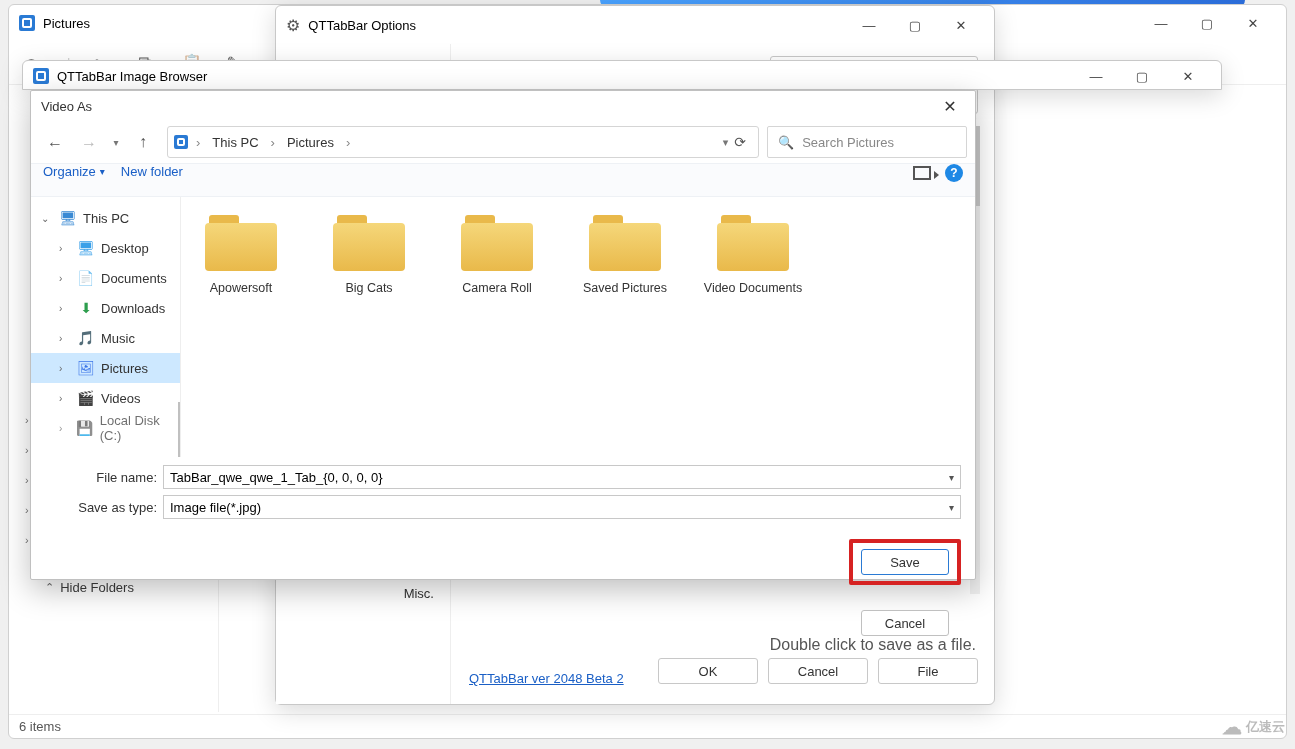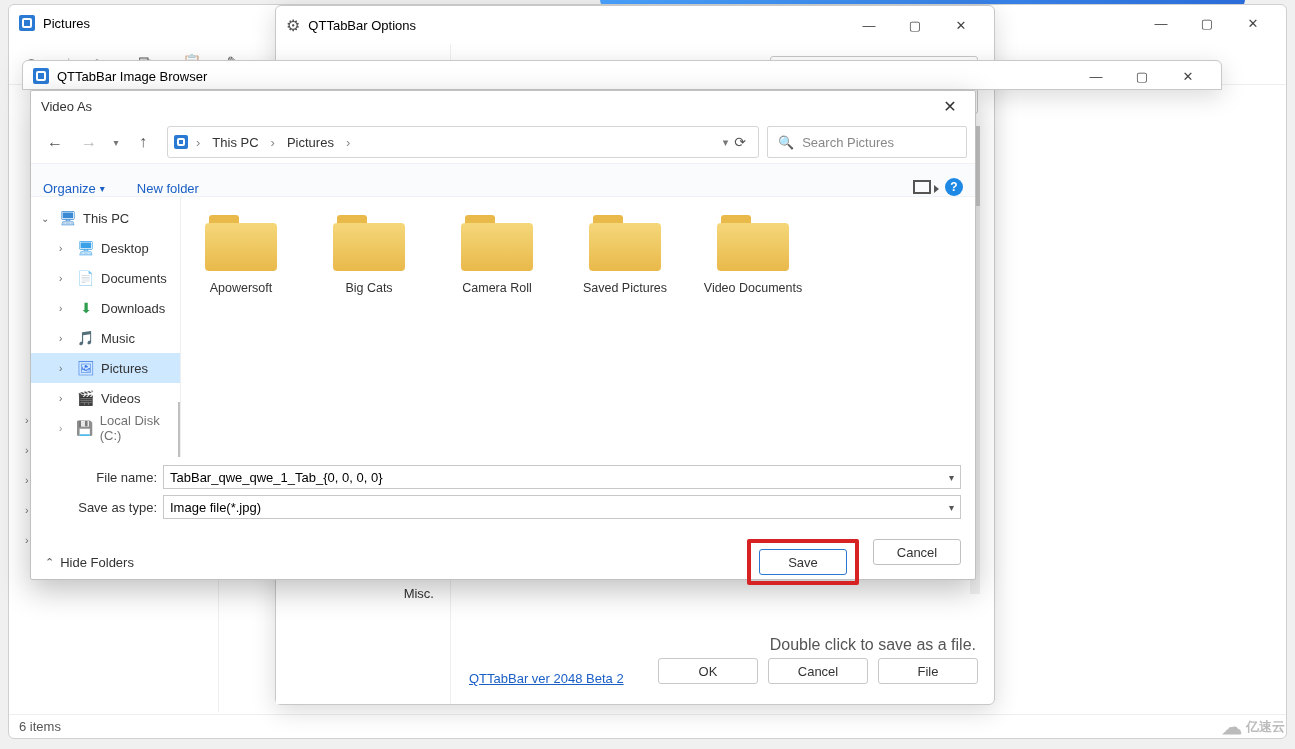--- a/index.html
+++ b/index.html
@@ -82,21 +82,21 @@
 .nav-chev { width:18px; color:#777; font-size:10px; display:flex; align-items:center; justify-content:center; }
 .breadcrumb { flex:1; height:32px; border:1px solid #d5d5d5; border-radius:3px; display:flex; align-items:center; padding:0 6px; gap:4px; margin:0 6px; background:#fff; position:relative;}
 .bc-seg { color:#333; padding:0 4px; }
 .bc-sep::after { content:"›"; color:#888; padding:0 4px; }
 .bc-end { margin-left:auto; display:flex; gap:6px; align-items:center; padding-right:6px;}
 .bc-end .dd { color:#777; font-size:11px; }
 .bc-end .refresh { color:#555; font-size:14px; }
 .searchbox { width:200px; height:32px; border:1px solid #d5d5d5; border-radius:2px; display:flex; align-items:center; gap:8px; padding:0 10px; color:#888; background:#fff;}
 .searchbox::before { content:"🔍"; font-size:13px; color:#888; }
 
-.saveas-toolbar { height:34px; display:flex; align-items:flex-end; padding:0 12px; gap:32px; background:#fafbfd; border-top:1px solid #eef1f5; border-bottom:1px solid #eef1f5;}
+.saveas-toolbar { height:34px; display:flex; align-items:flex-start; padding:0 12px; gap:16px; background:#fafbfd; border-top:1px solid #eef1f5; border-bottom:1px solid #eef1f5;}
 .link-btn { color:#1a5fc6; display:flex; align-items:center; gap:4px; }
 .link-btn .dd { font-size:10px; color:#1a5fc6; }
 .toolbar-right { margin-left:auto; display:flex; align-items:center; gap:14px; }
 .view-ico { width:18px; height:14px; border:2px solid #555; display:inline-block; position:relative;}
 .view-ico::after{content:""; position:absolute; right:-10px; top:3px; border-left:5px solid #555; border-top:4px solid transparent; border-bottom:4px solid transparent;}
 .help-ico { width:18px; height:18px; border-radius:50%; background:#1e88e5; color:#fff; display:flex; align-items:center; justify-content:center; font-size:12px; font-weight:bold;}
 
 .saveas-body { display:flex; height:260px; }
 .saveas-tree { width:150px; border-right:1px solid #eee; padding-top:6px; overflow:hidden;}
 .tree-item { height:30px; display:flex; align-items:center; padding-left:10px; gap:6px; color:#333; position:relative;}
@@ -114,21 +114,21 @@
 
 .saveas-fields { padding:8px 14px 4px; }
 .field-row { display:flex; align-items:center; margin-bottom:6px; gap:6px; }
 .field-label { width:112px; text-align:right; color:#333; }
 .field-input { flex:1; height:24px; border:1px solid #c8c8c8; padding:0 6px; background:#fff; display:flex; align-items:center; position:relative;}
 .field-input .dd { position:absolute; right:6px; color:#555; font-size:10px; }
 
 .saveas-footer { display:flex; align-items:center; padding:10px 14px 12px; }
 .hide-folders { display:flex; align-items:center; gap:6px; color:#333; }
 .hide-folders .chev { font-size:11px; color:#555; }
-.footer-btns { margin-left:auto; display:flex; gap:14px; align-items:flex-start; }
+.footer-btns { margin-left:auto; display:flex; gap:25px; align-items:center;flex-direction:column; }
 .dlg-btn { width:88px; height:26px; border:1px solid #c0c0c0; border-radius:3px; background:#fff; display:flex; align-items:center; justify-content:center; color:#333; }
 .dlg-btn.primary { border:1px solid #2a7ad4; }
 .highlight-box { border:4px solid #d62222; padding:6px 8px; border-radius:2px; }
 
 .watermark { position:absolute; right:10px; bottom:10px; color:#bbb; font-size:16px; font-weight:bold; display:flex; align-items:center; gap:4px; }
 .watermark::before { content:"☁"; font-size:20px; }
 </style>
 </head>
 <body>
 

